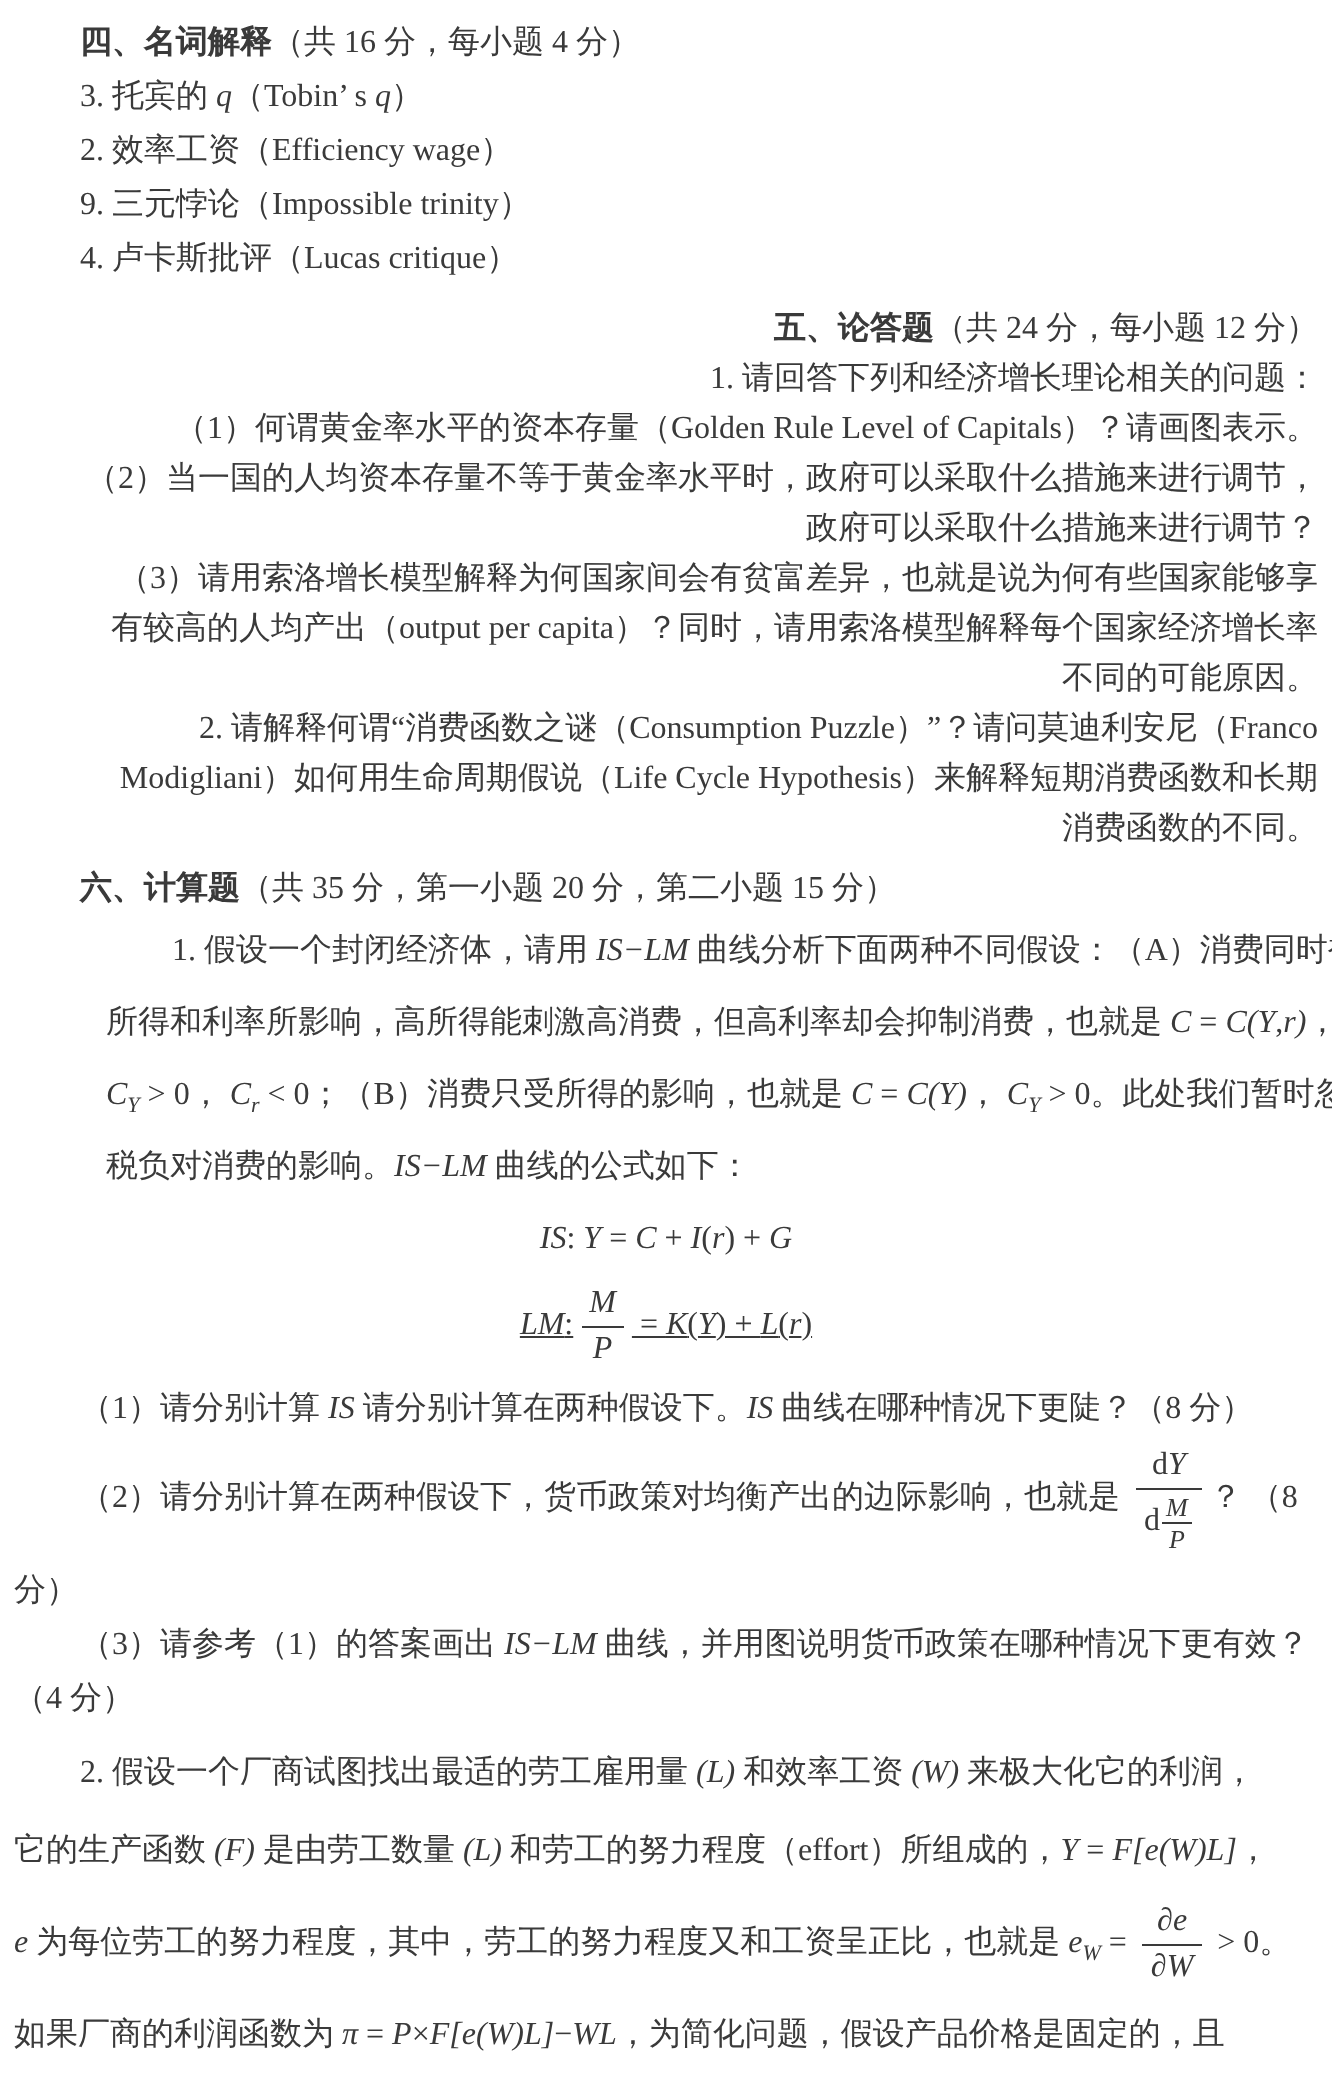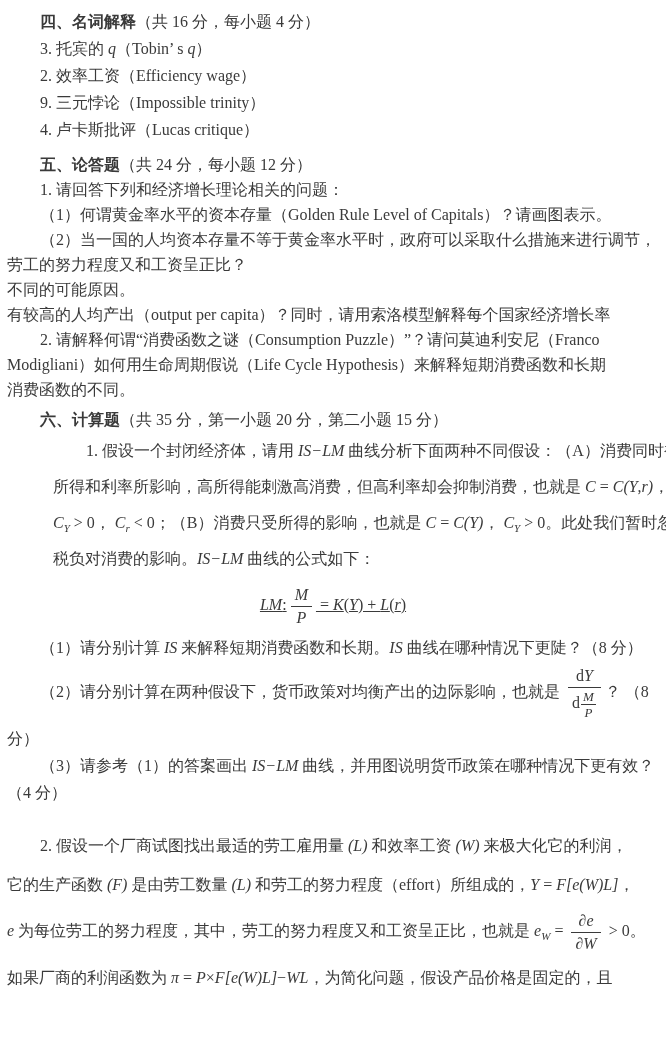--- a/index.html
+++ b/index.html
@@ -7,35 +7,35 @@
     width:666px;height:1037px;box-sizing:border-box;
     padding:8px 7px 4px 7px;overflow:hidden;background:#ffffff;
     font-family:"Liberation Serif","DejaVu Serif",serif;
     font-size:16px;color:#3a3a3a;
   }
   .ln{line-height:27px;white-space:nowrap;}
   .ind{padding-left:33px;}
   .bd{font-weight:700;}
   .m{font-family:"Liberation Serif","DejaVu Serif",serif;font-style:italic;}
   sub{font-size:11px;line-height:0;}
-  .sec5{margin-top:9px;}
+  .sec5{margin-top:9px;text-align:right;}
   .sec5 .ln{line-height:25px;}
   .sec6{margin-top:4px;}
   .lh36{line-height:36px;margin-left:46px;}
   .fml{text-align:center;white-space:nowrap;line-height:28px;margin:4px 0 2px 0;}
   .fml-lm{margin:7px 0 5px 0;text-decoration:underline;}
   
   .fr{display:inline-block;vertical-align:middle;text-align:center;margin:0 4px;}
   .fr .nu{display:block;border-bottom:1px solid #3a3a3a;padding:1px 4px;line-height:20px;}
   .fr .de{display:block;padding:1px 4px;line-height:20px;}
   .fr.small{font-size:13px;margin:0 1px;}
   .fr.small .nu,.fr.small .de{line-height:15px;padding:0 2px;}
   .subq{line-height:27px;white-space:nowrap;}
   .subq2{line-height:28px;white-space:nowrap;margin:4px 0;}
-  .q2l1{line-height:32px;margin-top:24px;}
+  .q2l1{line-height:32px;margin-top:8px;}
   .q2tall{line-height:45px;}
   .q2tall2{line-height:47px;}
 </style>
 </head>
 <body>
 
 <div class="page">
 
   <div>
     <div class="ln ind"><span class="bd">四、名词解释</span><span>（共 16 分，每小题 4 分）</span></div>
@@ -43,42 +43,44 @@
     <div class="ln ind"><span>2. 效率工资（Efficiency wage）</span></div>
     <div class="ln ind"><span>9. 三元悖论（Impossible trinity）</span></div>
     <div class="ln ind"><span>4. 卢卡斯批评（Lucas critique）</span></div>
   </div>
 
   <div class="sec5">
     <div class="ln ind"><span class="bd">五、论答题</span><span>（共 24 分，每小题 12 分）</span></div>
     <div class="ln ind">1. 请回答下列和经济增长理论相关的问题：</div>
     <div class="ln ind">（1）何谓黄金率水平的资本存量（Golden Rule Level of Capitals）？请画图表示。</div>
     <div class="ln ind">（2）当一国的人均资本存量不等于黄金率水平时，政府可以采取什么措施来进行调节，</div>
-    <div class="ln">劳工的努力程度又和工资呈正比？</div>
+    <div class="ln">政府可以采取什么措施来进行调节？</div>
+    <div class="ln ind">（3）请用索洛增长模型解释为何国家间会有贫富差异，也就是说为何有些国家能够享</div>
+    <div class="ln">有较高的人均产出（output per capita）？同时，请用索洛模型解释每个国家经济增长率</div>
     <div class="ln">不同的可能原因。</div>
-    <div class="ln">有较高的人均产出（output per capita）？同时，请用索洛模型解释每个国家经济增长率</div>
     <div class="ln ind">2. 请解释何谓“消费函数之谜（Consumption Puzzle）”？请问莫迪利安尼（Franco</div>
     <div class="ln">Modigliani）如何用生命周期假说（Life Cycle Hypothesis）来解释短期消费函数和长期</div>
     <div class="ln">消费函数的不同。</div>
   </div>
 
   <div class="sec6">
     <div class="ln ind"><span class="bd">六、计算题</span><span>（共 35 分，第一小题 20 分，第二小题 15 分）</span></div>
 
     <div class="ln lh36 ind"><span>1. 假设一个封闭经济体，请用 </span><span class="m">IS</span><span class="m">−</span><span class="m">LM</span><span> 曲线分析下面两种不同假设：（A）消费同时被</span></div>
     <div class="ln lh36"><span>所得和利率所影响，高所得能刺激高消费，但高利率却会抑制消费，也就是 </span><span class="m">C</span><span> = </span><span class="m">C</span><span class="m">(</span><span class="m">Y</span><span>,</span><span class="m">r</span><span class="m">)</span><span>，</span></div>
     <div class="ln lh36"><span class="m">C</span><sub class="m">Y</sub><span> &gt; 0，  </span><span class="m">C</span><sub class="m">r</sub><span> &lt; 0；（B）消费只受所得的影响，也就是 </span><span class="m">C</span><span> = </span><span class="m">C</span><span class="m">(</span><span class="m">Y</span><span class="m">)</span><span>， </span><span class="m">C</span><sub class="m">Y</sub><span> &gt; 0。此处我们暂时忽略</span></div>
     <div class="ln lh36"><span>税负对消费的影响。</span><span class="m">IS</span><span class="m">−</span><span class="m">LM</span><span> 曲线的公式如下：</span></div>
 
+    <div class="fml"><span class="m">IS</span><span>: </span><span class="m">Y</span><span> = </span><span class="m">C</span><span> + </span><span class="m">I</span><span>(</span><span class="m">r</span><span>) + </span><span class="m">G</span></div>
 
     <div class="fml fml-lm">
       <span><span class="m">LM</span><span>:</span></span><span class="fr"><span class="nu m">M</span><span class="de m">P</span></span><span><span> = </span><span class="m">K</span><span>(</span><span class="m">Y</span><span>) + </span><span class="m">L</span><span>(</span><span class="m">r</span><span>)</span></span>
     </div>
 
-    <div class="subq ind"><span>（1）请分别计算 </span><span class="m">IS</span><span> 来解释短期消费函数和长期。</span><span class="m">IS</span><span> 曲线在哪种情况下更陡？（8 分）</span></div>
+    <div class="subq ind"><span>（1）请分别计算 </span><span class="m">IS</span><span> 请分别计算在两种假设下。</span><span class="m">IS</span><span> 曲线在哪种情况下更陡？（8 分）</span></div>
 
     <div class="subq2 ind">
       <span><span>（2）请分别计算在两种假设下，货币政策对均衡产出的边际影响，也就是 </span></span><span class="fr"><span class="nu"><span>d</span><span class="m">Y</span></span><span class="de"><span>d</span><span class="fr small"><span class="nu m">M</span><span class="de m">P</span></span></span></span><span><span>？ （8</span></span>
     </div>
     <div class="subq">分）</div>
 
     <div class="subq ind"><span>（3）请参考（1）的答案画出 </span><span class="m">IS</span><span class="m">−</span><span class="m">LM</span><span> 曲线，并用图说明货币政策在哪种情况下更有效？</span></div>
     <div class="subq">（4 分）</div>
 
     <div class="ln q2l1 ind"><span>2. 假设一个厂商试图找出最适的劳工雇用量 </span><span class="m">(</span><span class="m">L</span><span class="m">)</span><span> 和效率工资 </span><span class="m">(</span><span class="m">W</span><span class="m">)</span><span> 来极大化它的利润，</span></div>

